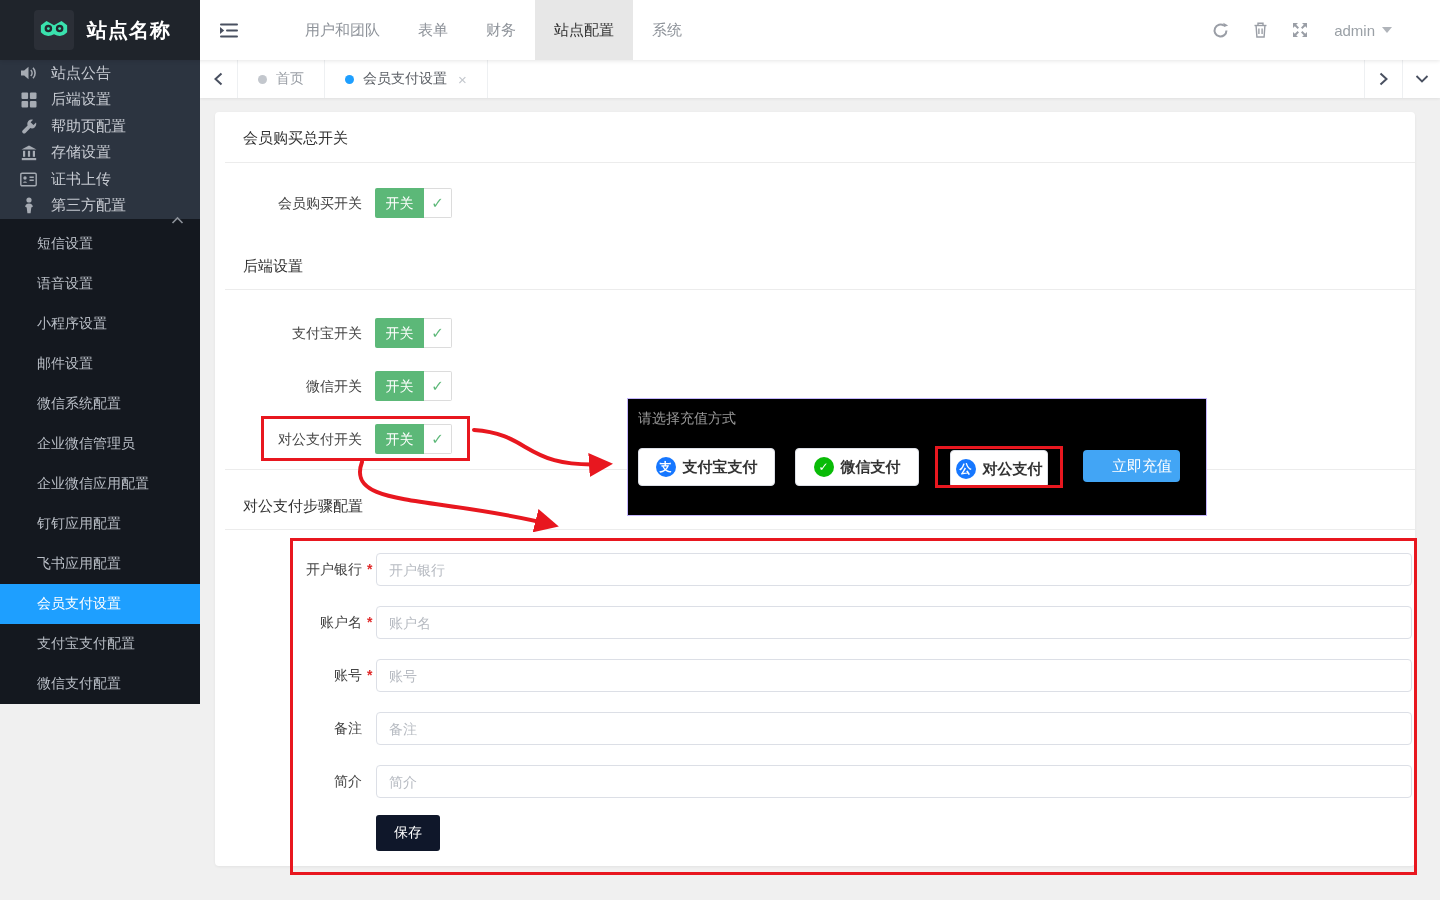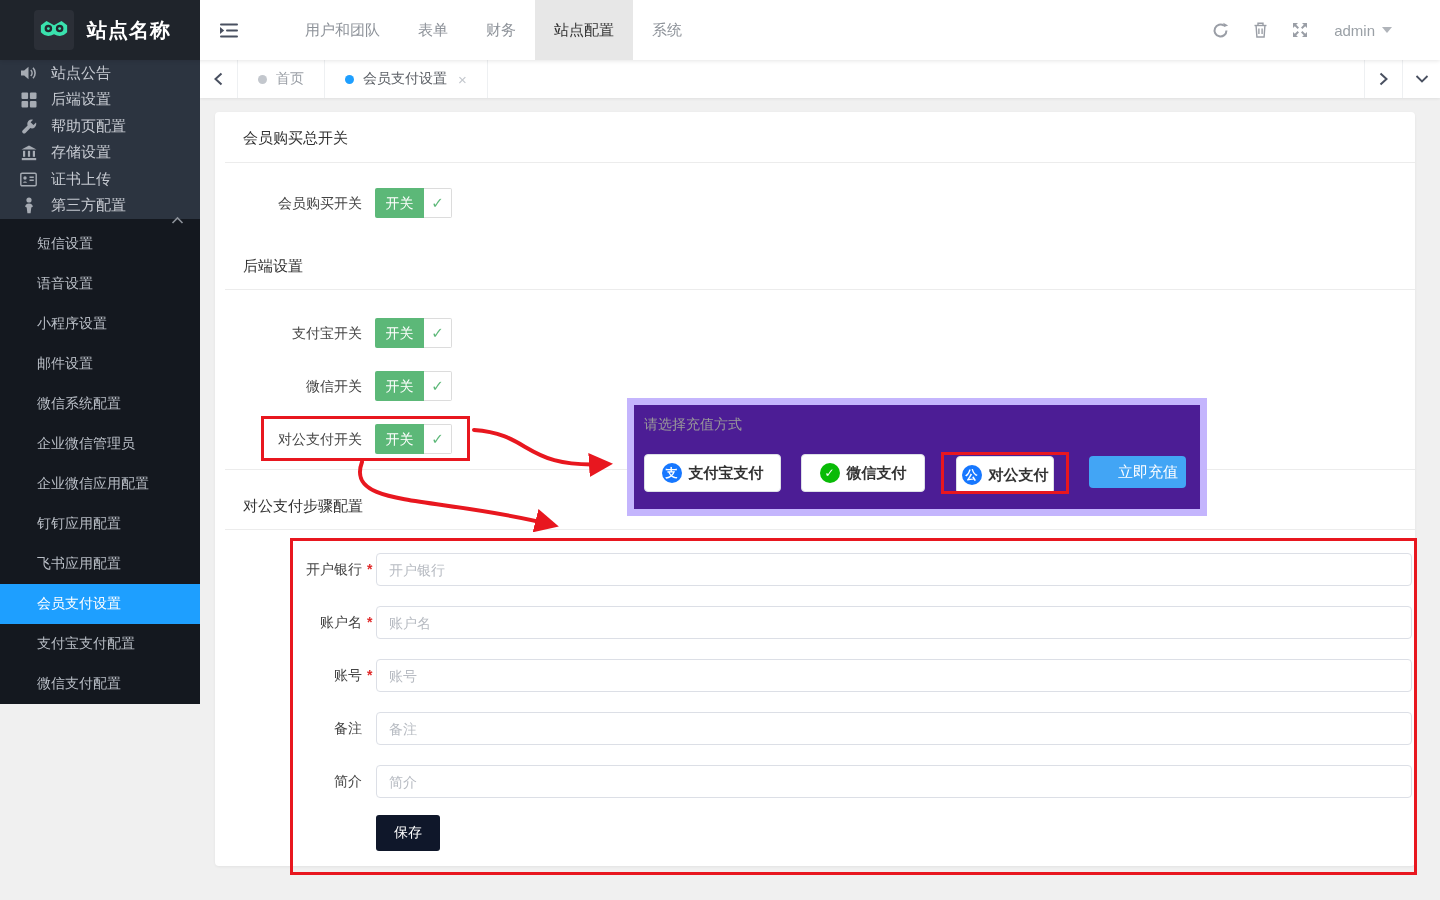--- a/index.html
+++ b/index.html
@@ -71,22 +71,22 @@
     border-radius:0 2px 2px 0; }
 
   .tinput { position:absolute; left:161px; width:1036px; height:33px; border:1px solid #dcdfe6;
     border-radius:4px; font-size:14px; color:#333; padding:0 12px; outline:none;
     font-family:"Liberation Sans","DejaVu Sans",sans-serif; }
   .tinput::placeholder { color:#b7bbc2; }
   .save-btn { position:absolute; left:161px; top:703px; width:64px; height:36px; background:#0f172a;
     color:#fff; border:none; border-radius:3px; font-size:14px; cursor:pointer; }
 
   .red-overlay { position:absolute; border:3px solid #e8171f; pointer-events:none; z-index:5; }
-  .panel { position:absolute; left:412px; top:286px; width:580px; height:118px; background:#4c1d95;
-    border:7px solid #c4b5fd; z-index:4; }
+  .panel { position:absolute; left:412px; top:286px; width:580px; height:118px; background:#000000;
+    border:1px solid #c4b5fd; z-index:4; }
   .panel-title { position:absolute; left:10px; top:11px; font-size:14px; color:#999; }
   .pay-btn { position:absolute; top:49px; height:38px; background:#fff; border:1px solid #dcdfe6;
     border-radius:4px; display:flex; align-items:center; justify-content:center; gap:7px;
     font-size:15px; font-weight:bold; color:#333; cursor:pointer; }
   .pay-ico { width:20px; height:20px; border-radius:50%; color:#fff; font-size:12px; font-weight:bold;
     display:flex; align-items:center; justify-content:center; }
   .inner-redbox { position:absolute; left:307px; top:47px; width:128px; height:42px;
     border:3px solid #e8171f; pointer-events:none; }
   .recharge-btn { position:absolute; left:455px; top:51px; width:97px; height:32px; background:#42a5f5;
     color:#fff; border:none; border-radius:4px; font-size:15px; cursor:pointer;padding-left:21px; }

